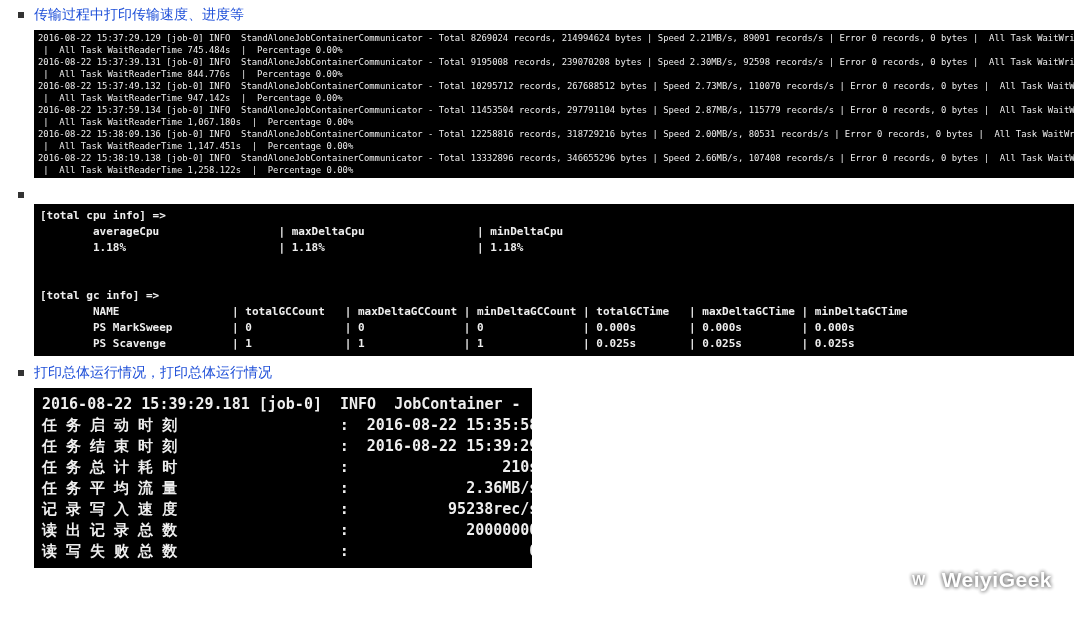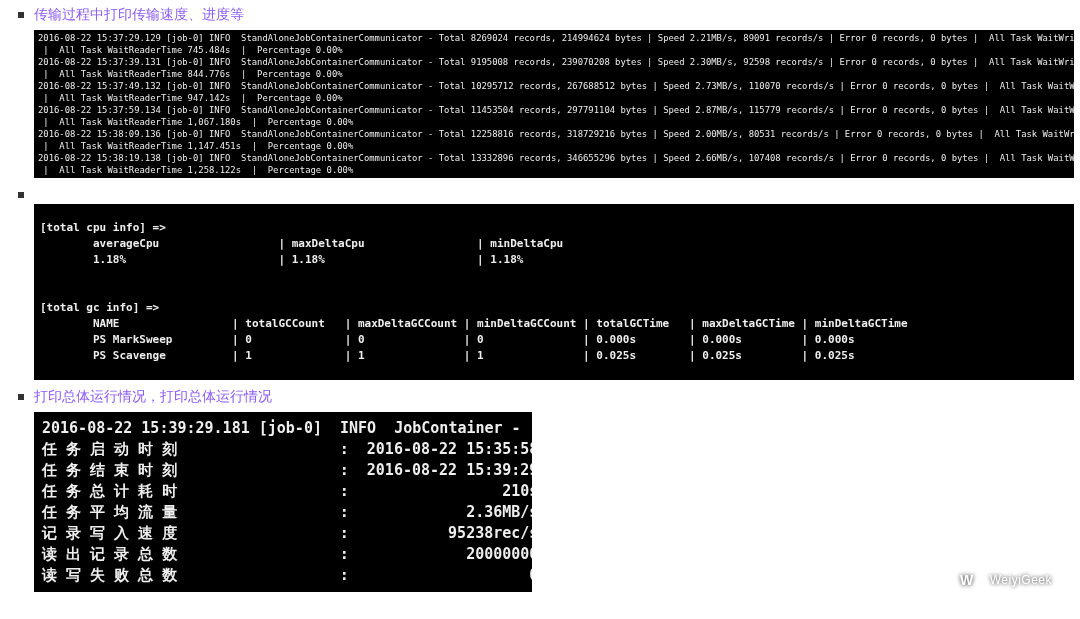--- a/index.html
+++ b/index.html
@@ -1,26 +1,26 @@
 <!DOCTYPE html>
 <html><head>
 <meta charset="utf-8">
 <style>
 *{box-sizing:border-box;margin:0;padding:0}
 body{width:1080px;height:619px;background:#fff;font-family:"Microsoft YaHei",Arial,sans-serif;color:#333;position:relative;overflow:hidden}
 .sec{margin:0 0 8px 0}
-.bullet{display:flex;align-items:flex-start;margin:6px 0 6px 18px;font-size:14px;color:#8b5cf6}
+.bullet{display:flex;align-items:flex-start;margin:6px 0 6px 18px;font-size:14px;color:#1d4ed8}
 .sq{width:6px;height:6px;background:#333;margin:6px 10px 0 0;flex:none}
 .term{background:#000;color:#eeeeee;font-family:Consolas,monospace;white-space:pre;overflow:hidden;margin:4px 0 8px 34px}
 .term1{font-size:8.9px;line-height:12px;padding:2px 4px;width:1040px}
-.term2{font-size:11px;line-height:16px;padding:16px 6px;width:1040px;font-weight:600}
+.term2{font-size:11px;line-height:16px;padding:4px 6px;width:1040px;font-weight:600}
 .term3{font-size:15px;line-height:21px;padding:6px 8px;width:498px;font-weight:700}
 .wm{position:absolute;right:28px;bottom:24px;display:flex;align-items:center;color:#fff;opacity:.55;text-shadow:0 0 4px #000,0 0 4px #000}
 .wm-ico{width:30px;height:30px;border-radius:6px;border:2px solid #fff;margin-right:8px;display:flex;align-items:center;justify-content:center;font-size:14px;font-weight:700}
-.wm-txt{font-size:12px;font-weight:400;letter-spacing:.5px}
+.wm-txt{font-size:21px;font-weight:700;letter-spacing:.5px}
 </style>
 </head>
 <body>
 
 <div class="sec">
   <div class="bullet">
     <span class="sq"></span>
     <span>传输过程中打印传输速度、进度等</span>
   </div>
   <pre id="t1" class="term term1">2016-08-22 15:37:29.129 [job-0] INFO  StandAloneJobContainerCommunicator - Total 8269024 records, 214994624 bytes | Speed 2.21MB/s, 89091 records/s | Error 0 records, 0 bytes |  All Task WaitWriterTime 1.238s

